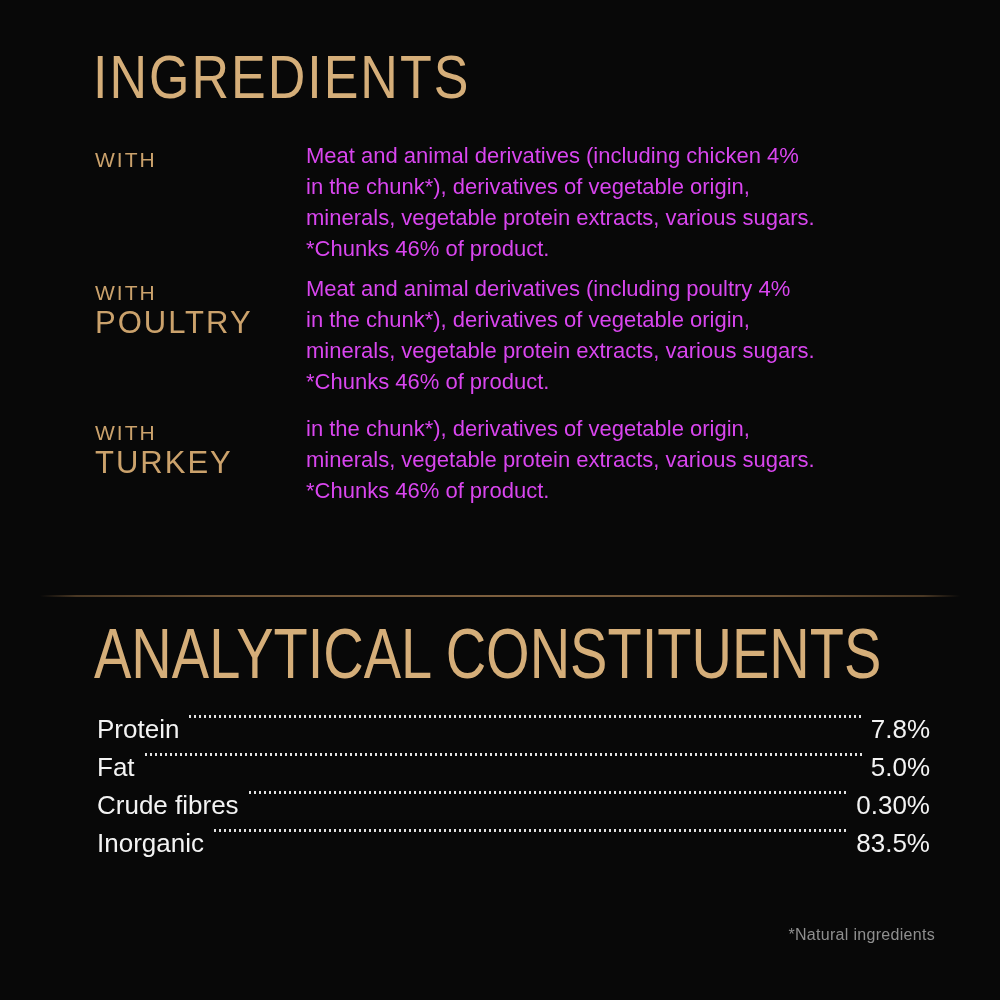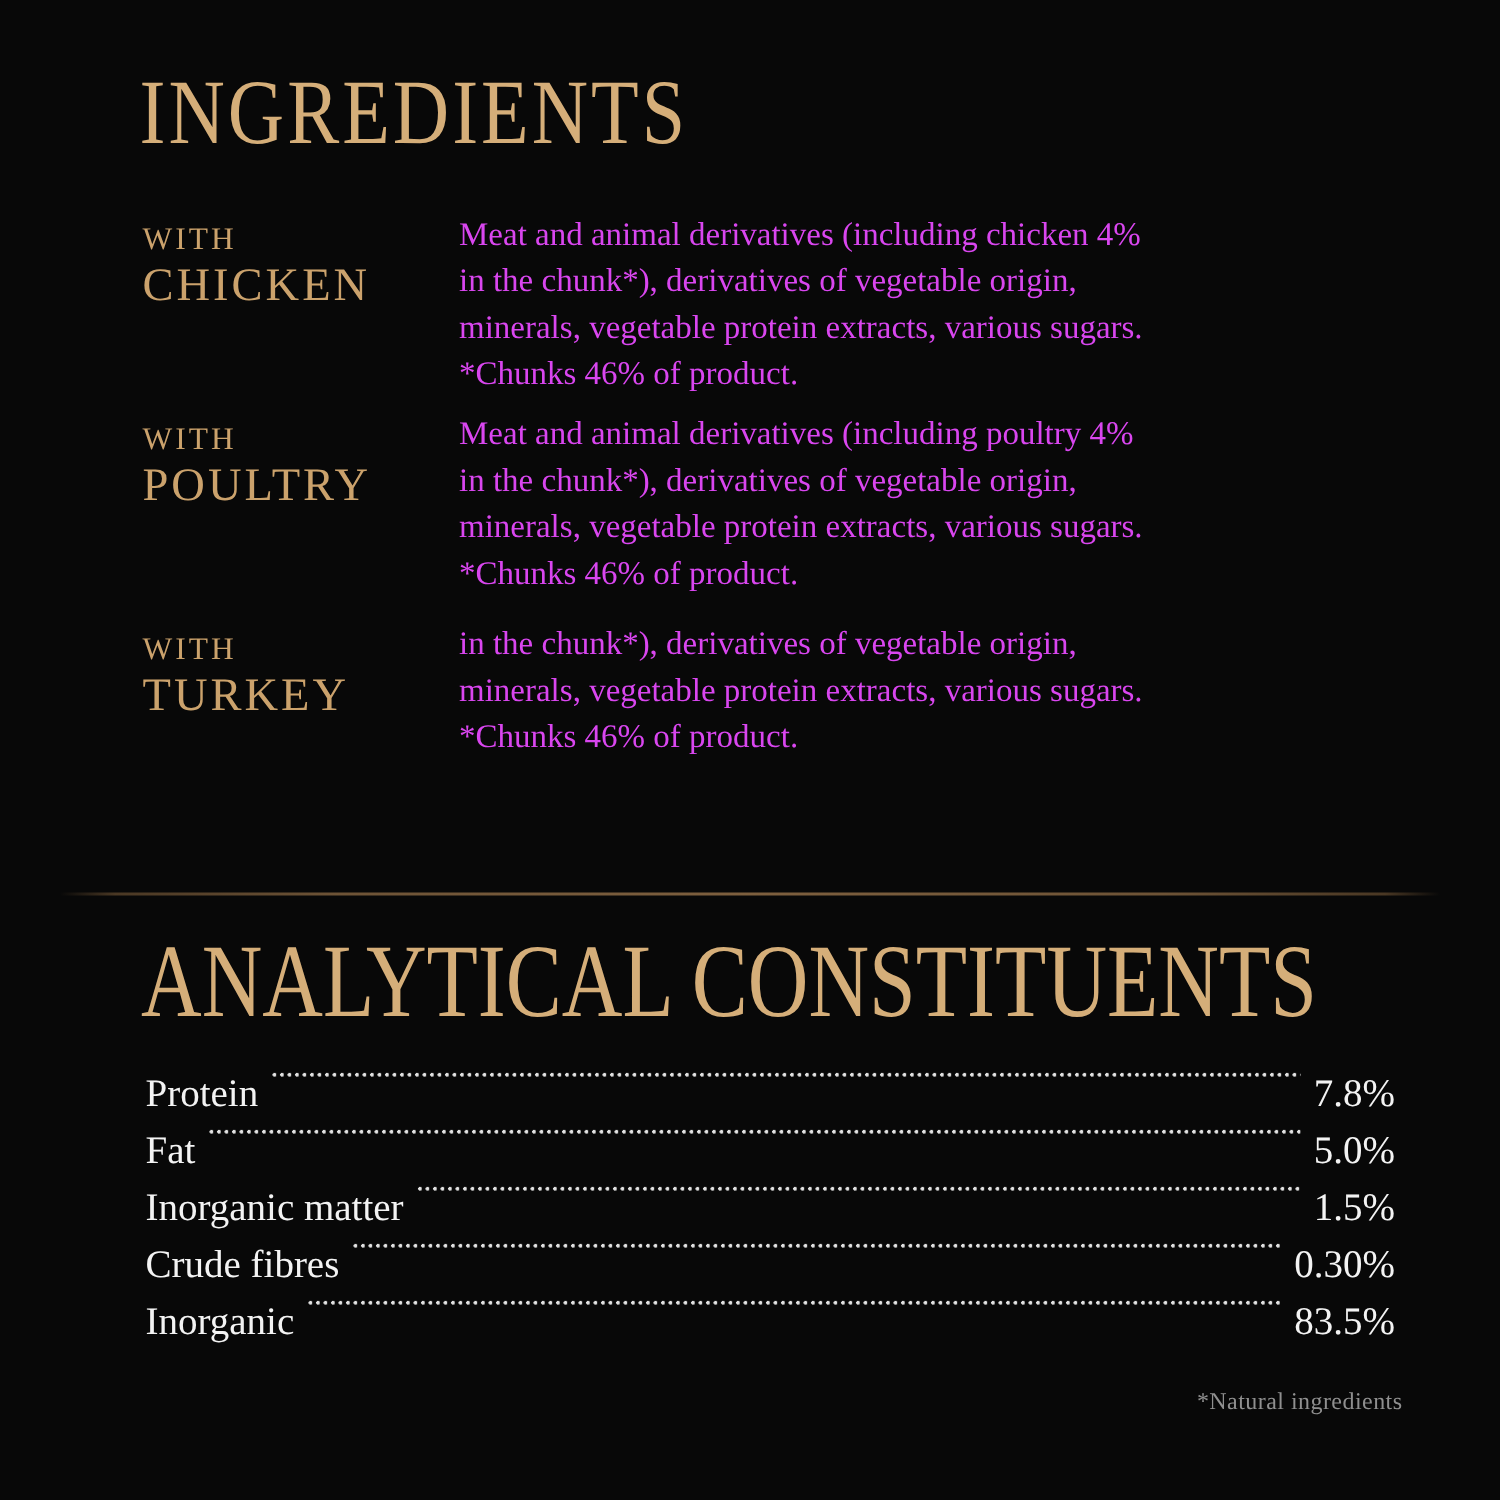--- a/index.html
+++ b/index.html
@@ -6,21 +6,21 @@
     margin: 0;
     padding: 0;
     background: #000;
   }
   .canvas {
     position: relative;
     width: 1000px;
     height: 1000px;
     background: #080808;
     overflow: hidden;
-    font-family: Liberation Serif, serif;
+    font-family: Liberation Sans, sans-serif;
   }
 
   
   .big-title {
     position: absolute;
     margin: 0;
     color: #d5ae79;
     font-weight: 400;
     line-height: 1;
     white-space: nowrap;
@@ -134,21 +134,20 @@
 </head>
 <body>
 
 <div class="canvas">
 
   <h1 class="big-title ingredients-title">INGREDIENTS</h1>
 
   <section class="ing-section sec-chicken">
     <div class="variant-col">
       <div class="variant-with">WITH</div>
-      <div class="variant-name">CHICKEN</div>
     </div>
     <div class="desc-col">
       <div class="desc-line">Meat and animal derivatives (including chicken 4%</div>
       <div class="desc-line">in the chunk*), derivatives of vegetable origin,</div>
       <div class="desc-line">minerals, vegetable protein extracts, various sugars.</div>
       <div class="desc-line">*Chunks 46% of product.</div>
     </div>
   </section>
 
   <section class="ing-section sec-poultry">
@@ -185,25 +184,20 @@
       <span class="alabel">Protein</span>
       <span class="leader-dots"></span>
       <span class="avalue">7.8%</span>
     </div>
     <div class="arow">
       <span class="alabel">Fat</span>
       <span class="leader-dots"></span>
       <span class="avalue">5.0%</span>
     </div>
     <div class="arow">
-      <span class="alabel">Inorganic matter</span>
-      <span class="leader-dots"></span>
-      <span class="avalue">1.5%</span>
-    </div>
-    <div class="arow">
       <span class="alabel">Crude fibres</span>
       <span class="leader-dots"></span>
       <span class="avalue">0.30%</span>
     </div>
     <div class="arow">
       <span class="alabel">Inorganic</span>
       <span class="leader-dots"></span>
       <span class="avalue">83.5%</span>
     </div>
   </div>

